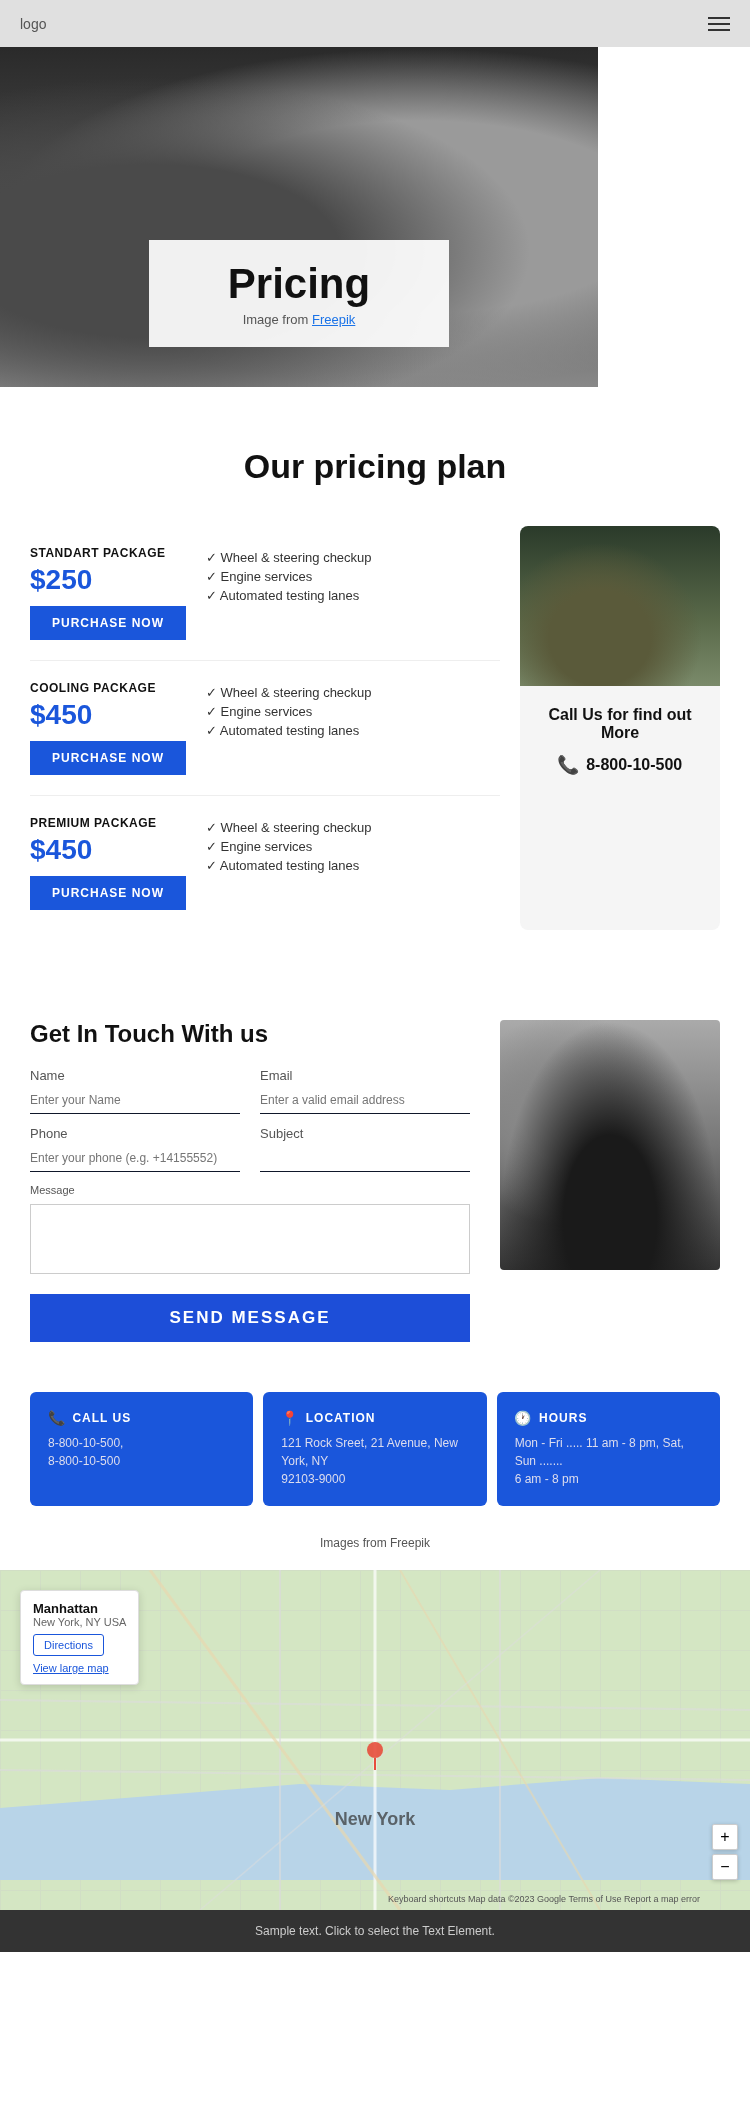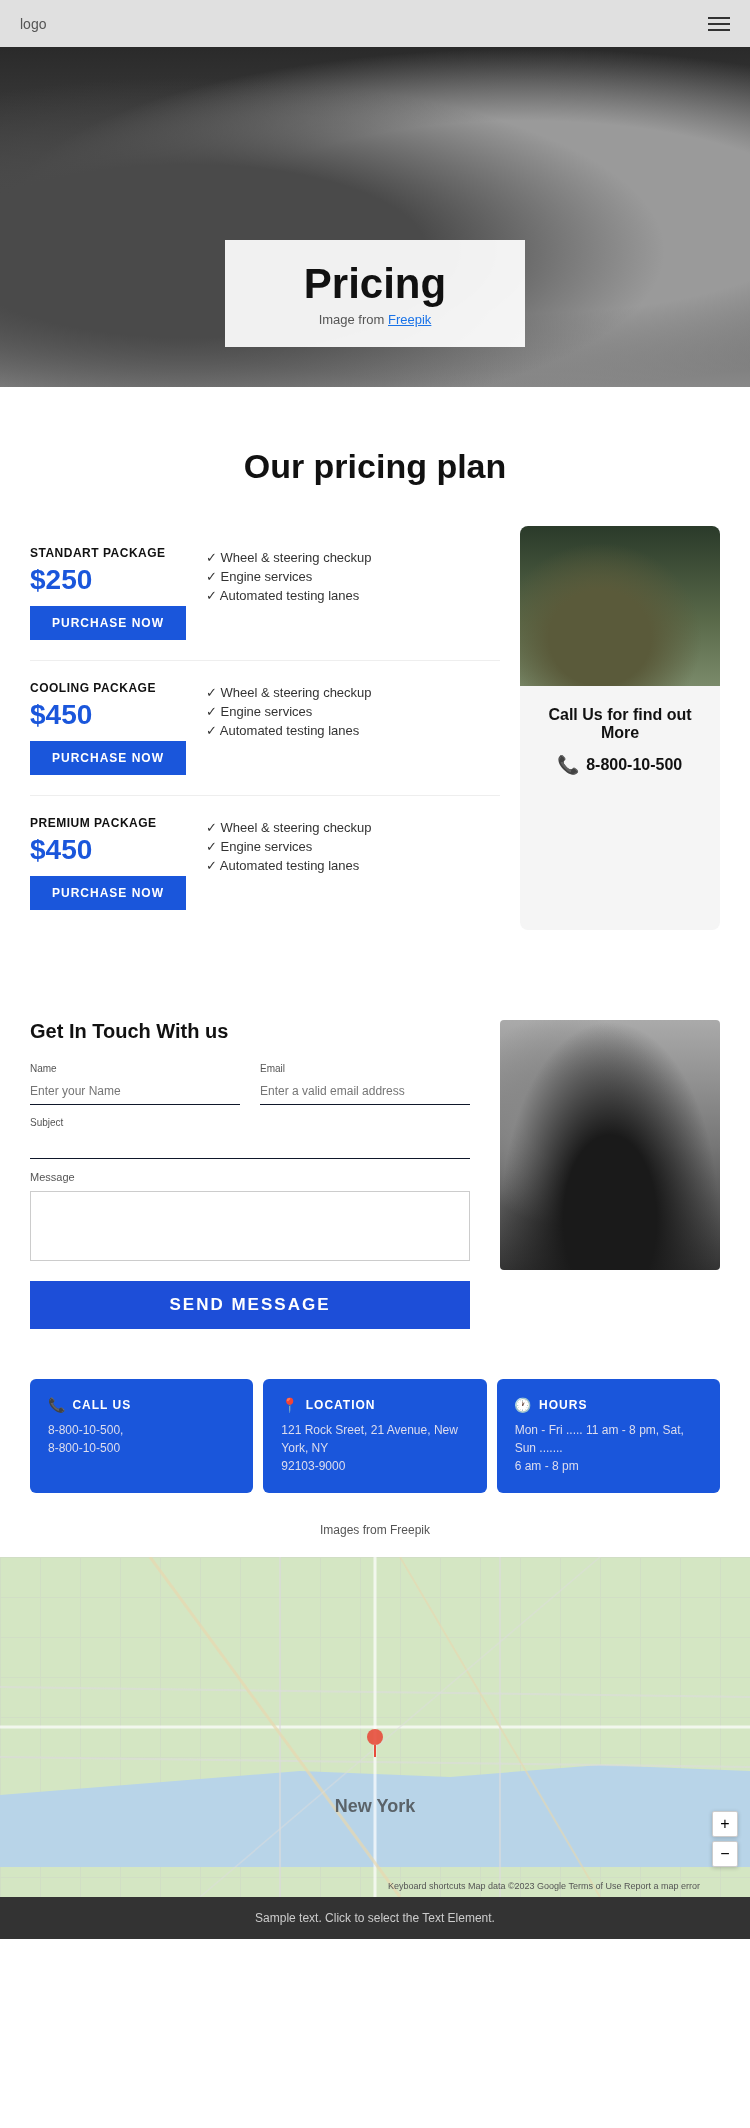--- a/index.html
+++ b/index.html
@@ -14,21 +14,21 @@
       padding: 12px 20px;
       height: 47px;
     }
     .logo-text { font-size: 14px; color: #555; }
     .hamburger { display: flex; flex-direction: column; gap: 4px; cursor: pointer; }
     .hamburger span { display: block; width: 22px; height: 2px; background: #333; }
 
     
     .hero {
       position: relative;
-      width: 750px;
+      width: 598px;
       height: 340px;
       background: #ccc;
       overflow: hidden;
     }
     .hero-bg {
       width: 100%;
       height: 100%;
       background: linear-gradient(135deg, #666 0%, #999 40%, #bbb 100%);
       display: flex;
       align-items: center;
@@ -180,37 +180,37 @@
     .contact-section {
       padding: 50px 30px;
       display: flex;
       gap: 30px;
       align-items: flex-start;
     }
     .contact-form-area {
       flex: 1;
     }
     .contact-title {
-      font-size: 20px;
+      font-size: 24px;
       font-weight: bold;
       color: #111;
       margin-bottom: 20px;
     }
     .form-row {
       display: flex;
       gap: 20px;
       margin-bottom: 12px;
     }
     .form-group {
       flex: 1;
       display: flex;
       flex-direction: column;
     }
     .form-label {
-      font-size: 10px;
+      font-size: 13px;
       color: #555;
       margin-bottom: 4px;
     }
     .form-input {
       border: none;
       border-bottom: 1px solid #0f172a;
       padding: 6px 0;
       font-size: 12px;
       outline: none;
       background: transparent;
@@ -514,20 +514,24 @@
         <label class="form-label">Name</label>
         <input class="form-input" type="text" placeholder="Enter your Name" style="">
       </div>
       <div class="form-group">
         <label class="form-label">Email</label>
         <input class="form-input" type="email" placeholder="Enter a valid email address" style="">
       </div>
     </div>
     <div class="form-row">
       <div class="form-group">
+        <label class="form-label">Phone</label>
+        <input class="form-input" type="tel" placeholder="Enter your phone (e.g. +14155552)" style="">
+      </div>
+      <div class="form-group">
         <label class="form-label">Subject</label>
         <input class="form-input" type="text" style="">
       </div>
     </div>
     <div>
       <div class="message-label">Message</div>
       <textarea class="form-textarea" style=""></textarea>
     </div>
     <button class="send-btn">SEND MESSAGE</button>
   </div>
@@ -586,20 +590,26 @@
       <line x1="280" y1="0" x2="280" y2="340" stroke="#ddd" stroke-width="2" opacity="0.6"></line>
       <line x1="500" y1="0" x2="500" y2="340" stroke="#ddd" stroke-width="2" opacity="0.6"></line>
       <line x1="150" y1="0" x2="400" y2="340" stroke="#e8d8b0" stroke-width="3" opacity="0.7"></line>
       <line x1="400" y1="0" x2="600" y2="340" stroke="#e8d8b0" stroke-width="2" opacity="0.6"></line>
       <line x1="600" y1="0" x2="200" y2="340" stroke="#ddd" stroke-width="1.5" opacity="0.5"></line>
 
       <circle cx="375" cy="180" r="8" fill="#e74c3c" opacity="0.9"></circle>
       <line x1="375" y1="188" x2="375" y2="200" stroke="#e74c3c" stroke-width="2"></line>
     </svg>
     <div class="map-label-ny">New York</div>
+    <div class="map-overlay">
+      <div class="map-location-name">Manhattan</div>
+      <div class="map-location-sub">New York, NY USA</div>
+      <button class="map-directions-btn">Directions</button>
+      <a class="map-view-large">View large map</a>
+    </div>
     <div class="map-plus-btn">+</div>
     <div class="map-minus-btn">−</div>
     <div class="map-attribution">Keyboard shortcuts   Map data ©2023 Google   Terms of Use   Report a map error</div>
   </div>
 </div>
 
 <footer class="footer">
   <span>Sample text. Click to select the Text Element.</span>
 </footer>
 

